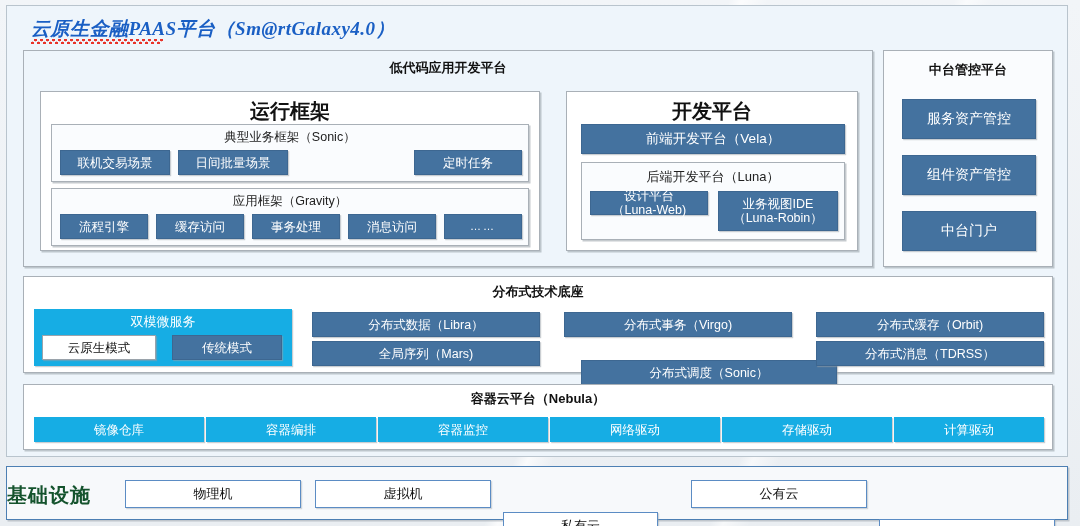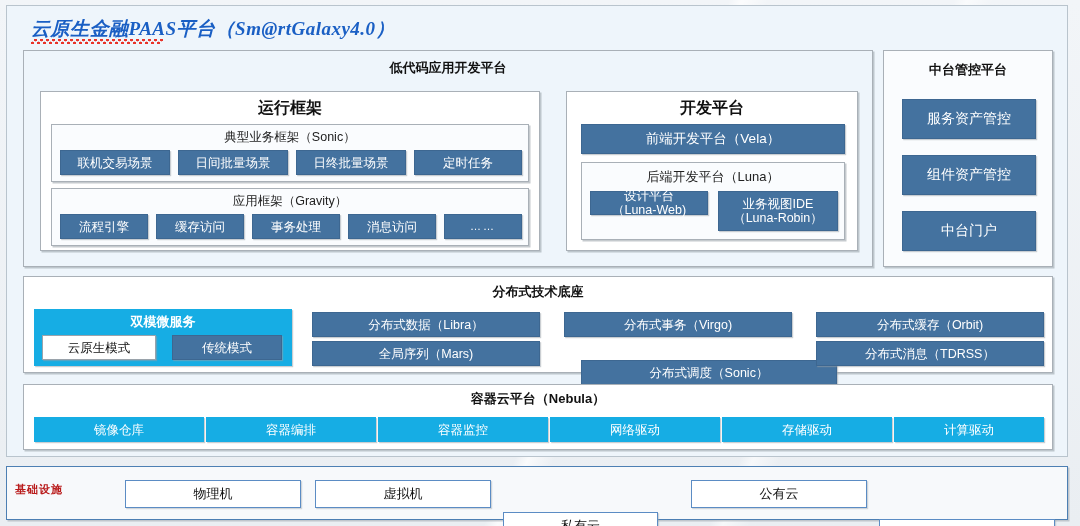--- a/index.html
+++ b/index.html
@@ -73,34 +73,34 @@
   .chip.plain{background:#ffffff;color:#111;border:1px solid #5b8cc4;box-shadow:1.2px 1.2px 0 rgba(160,168,176,.45);font-size:13px;}
   .chip.dots{letter-spacing:2px;}
 
   
   .dual{
     position:absolute;box-sizing:border-box;background:#16ade4;
     box-shadow:1.2px 1.2px 0 rgba(150,158,166,.5);
   }
   .dual-label{
     position:absolute;left:0;right:0;top:4px;text-align:center;
-    color:#ffffff;font-size:13px;font-weight:bold;
+    color:#ffffff;font-size:13px;font-weight:normal;
   }
 
   
   .infra{
     position:absolute;left:6px;top:466px;width:1062px;height:54px;
     box-sizing:border-box;background:#f7f9fb;border:1px solid #4c7fb3;
     box-shadow:1.5px 1.5px 0 rgba(150,158,166,.5);
   }
   .infra-label{
-    position:absolute;left:8px;top:15px;
-    font-size:11px;font-weight:bold;color:#b91c1c;letter-spacing:1px;
+    position:absolute;left:0;top:15px;
+    font-size:20px;font-weight:bold;color:#14532d;letter-spacing:1px;
   }
-  .t16{font-size:16px;}
+  .t16{font-size:20px;}
   .t17{font-size:13px;}
 </style>
 </head>
 <body>
 
 <div class="bg-texture"></div>
 
 <div class="page">
 
   <div class="main-frame">
@@ -111,21 +111,20 @@
     <div class="panel tint" style="left:16px;top:44px;width:850px;height:217px;">
       <div class="panel-title t17" style="top:8px;">低代码应用开发平台</div>
 
       <div class="panel" style="left:16px;top:40px;width:500px;height:160px;">
         <div class="panel-title t16" style="top:6px;">运行框架</div>
 
         <div class="panel" style="left:10px;top:32px;width:478px;height:58px;background:#fafcfe;">
           <div class="sub-title" style="top:4px;">典型业务框架（Sonic）</div>
           <div class="chip" style="left:8px;top:25px;width:110px;height:25px;">联机交易场景</div>
           <div class="chip" style="left:126px;top:25px;width:110px;height:25px;">日间批量场景</div>
-          <div class="chip" style="left:244px;top:25px;width:110px;height:25px;">日终批量场景</div>
           <div class="chip" style="left:362px;top:25px;width:108px;height:25px;">定时任务</div>
         </div>
 
         <div class="panel" style="left:10px;top:96px;width:478px;height:58px;background:#fafcfe;">
           <div class="sub-title" style="top:4px;">应用框架（Gravity）</div>
           <div class="chip" style="left:8px;top:25px;width:88px;height:25px;">流程引擎</div>
           <div class="chip" style="left:104px;top:25px;width:88px;height:25px;">缓存访问</div>
           <div class="chip" style="left:200px;top:25px;width:88px;height:25px;">事务处理</div>
           <div class="chip" style="left:296px;top:25px;width:88px;height:25px;">消息访问</div>
           <div class="chip dots" style="left:392px;top:25px;width:78px;height:25px;font-size:11px;">……</div>

